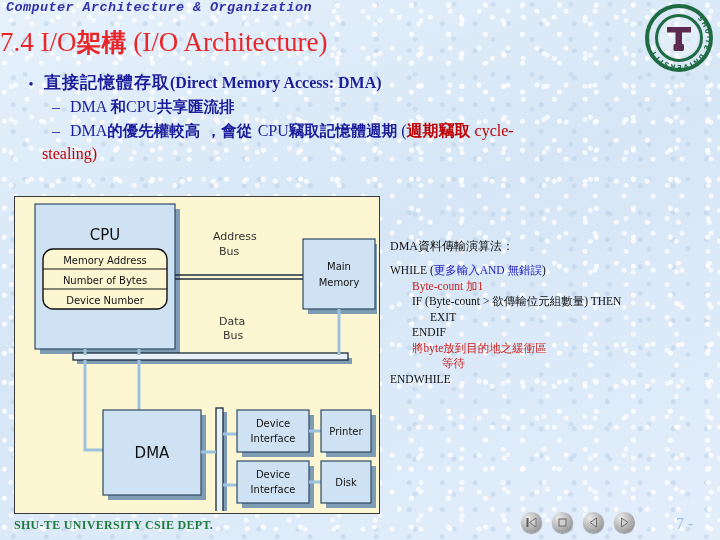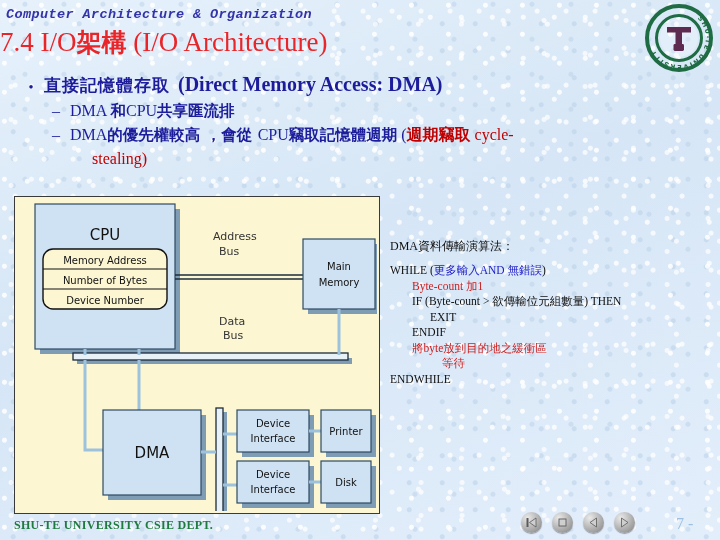--- a/index.html
+++ b/index.html
@@ -19,21 +19,21 @@
       radial-gradient(circle at 73% 78%, rgba(255,255,255,.7) 0 2px, transparent 3px),
       radial-gradient(circle at 88% 42%, rgba(255,255,255,.8) 0 2px, transparent 3px),
       radial-gradient(circle at 40% 88%, rgba(186,209,232,.55) 0 2px, transparent 3px),
       radial-gradient(circle at 64% 12%, rgba(186,209,232,.5) 0 2px, transparent 3px),
       linear-gradient(160deg,#e6f1fb 0%,#d6e6f6 45%,#e3eefb 100%);
     background-size:37px 29px,41px 33px,29px 37px,43px 31px,31px 41px,33px 27px,39px 35px,100% 100%;
   }
 
   
   #kicker{
-    position:absolute;left:6px;top:7px;
+    position:absolute;left:6px;top:0;
     font-family:"Liberation Mono","DejaVu Sans Mono",monospace;
     font-style:italic;font-weight:bold;font-size:13.5px;
     color:#3333aa;letter-spacing:.4px;white-space:nowrap;
   }
   #title{
     position:absolute;left:0;top:26px;width:620px;text-align:left;
     font-family:"Liberation Serif",serif;
     font-size:27px;color:#e8262a;white-space:nowrap;
   }
   #title .cjk{font-family:"DejaVu Sans",sans-serif;font-weight:bold;font-size:25px;}
@@ -42,31 +42,31 @@
   #logo{position:absolute;right:6px;top:3px;width:70px;height:70px;}
 
   
   #bullets{position:absolute;left:18px;top:70px;width:660px;color:#1d1d9c;}
   .l1{
     display:flex;align-items:baseline;font-size:17px;font-weight:bold;
     line-height:1.45;
   }
   .l1 .dot{width:26px;text-align:center;font-size:13px;}
   .l1 .cjk{font-family:"DejaVu Sans",sans-serif;font-size:17px;letter-spacing:1px;}
-  .l1 .en{font-family:"Liberation Serif",serif;font-size:20px;margin-left:8px;}
+  .l1 .en{font-family:"Liberation Serif",serif;font-size:16px;margin-left:0;}
   .l2{
     display:flex;align-items:baseline;margin-left:34px;
     font-size:16px;line-height:1.5;
   }
   .l2 .dash{width:18px;}
   .l2 .txt{font-family:"Liberation Serif",serif;}
   .l2 .cjk{font-family:"DejaVu Sans",sans-serif;font-weight:bold;font-size:15.5px;}
   .l2 .red{color:#c00000;}
   .l2 .redcjk{color:#c00000;font-family:Liberation Serif, serif;font-weight:bold;}
-  .cont{margin-left:74px;font-size:16px;color:#c00000;line-height:1.4;font-family:Liberation Serif, serif;}
+  .cont{margin-left:24px;font-size:16px;color:#c00000;line-height:1.4;font-family:Liberation Serif, serif;}
 
   
   #diagram{
     position:absolute;left:14px;top:196px;width:364px;height:316px;
     background:#fcf7d2;border:1px solid #3a3a3a;
   }
   #diagram svg{display:block;}
 
   
   #algo{

